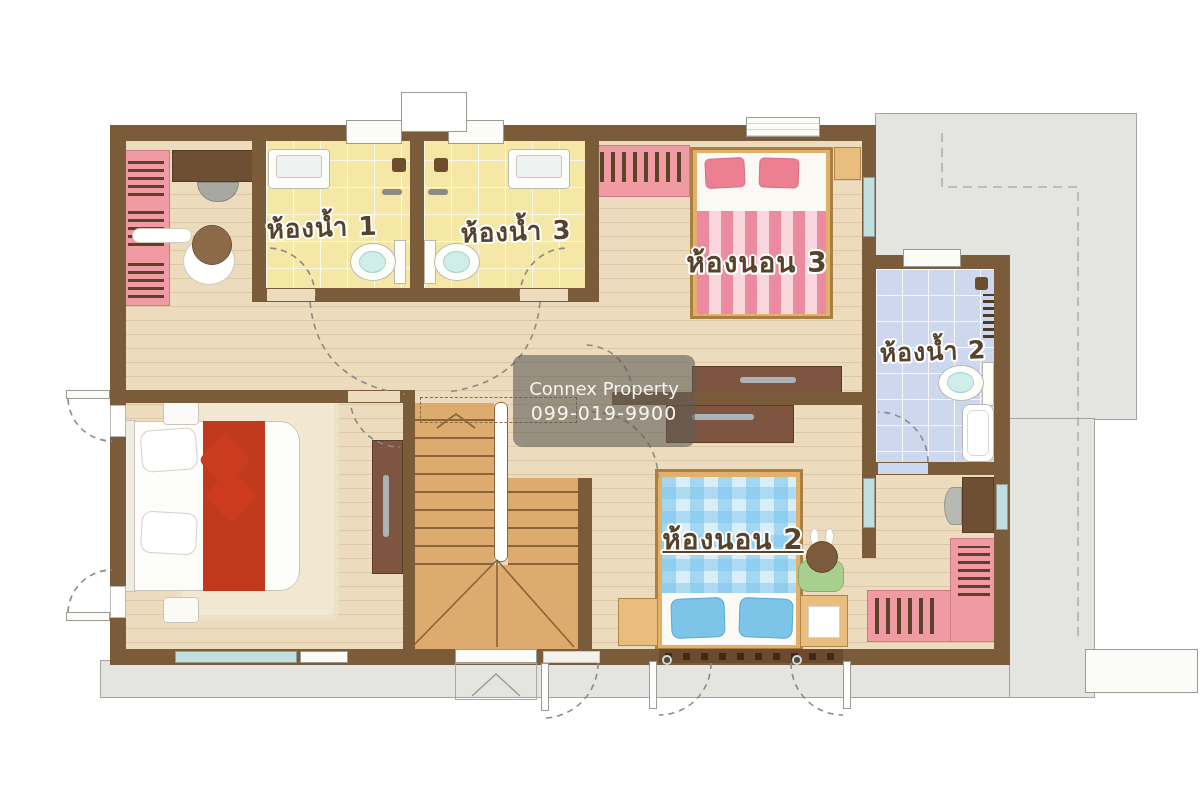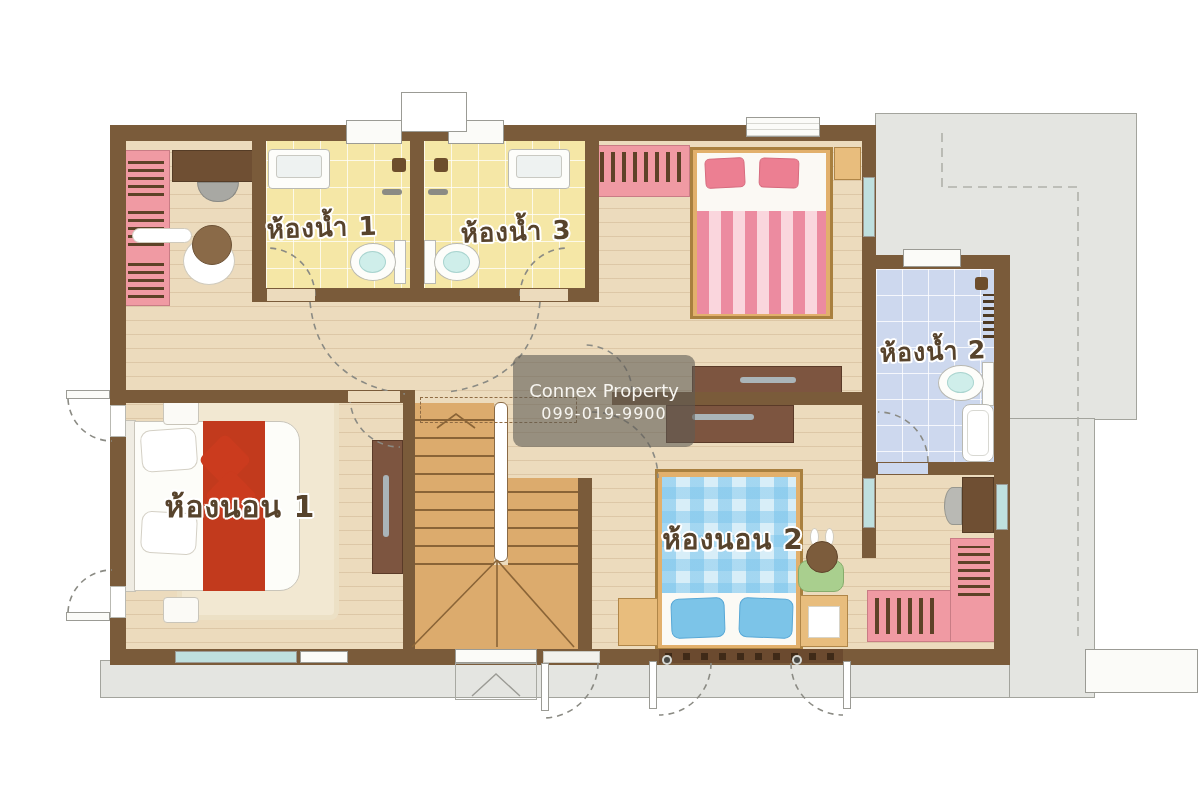--- a/index.html
+++ b/index.html
@@ -34,21 +34,21 @@
   
   .room-label{position:absolute;transform:translate(-50%,-50%);font-weight:700;color:#57432c;
     white-space:nowrap;letter-spacing:1px;
     text-shadow:2px 0 0 #fff,-2px 0 0 #fff,0 2px 0 #fff,0 -2px 0 #fff,
                 1.5px 1.5px 0 #fff,-1.5px -1.5px 0 #fff,1.5px -1.5px 0 #fff,-1.5px 1.5px 0 #fff;}
   #watermark{position:absolute;left:513px;top:355px;width:182px;height:92px;border-radius:9px;
     background:rgba(95,92,85,.6);color:#f7f5f0;display:flex;flex-direction:column;
     align-items:center;justify-content:center;gap:3px;text-align:center;z-index:60;}
   #watermark .wm1{font-size:19px;}
   #watermark .wm2{font-size:18px;}
-  #watermark .wm3{font-size:16px;letter-spacing:1px;}
+  #watermark .wm3{font-size:19px;letter-spacing:1px;}
   svg.overlay{position:absolute;left:0;top:0;z-index:40;pointer-events:none;}
   .z10{z-index:10}.z20{z-index:20}.z25{z-index:25}.z30{z-index:30}.z45{z-index:45}.z50{z-index:50}
 </style>
 </head>
 <body>
 
 <div id="stage">
 
   <div class="abs roof" style="left:875px;top:113px;width:262px;height:307px;"></div>
   <div class="abs roof" style="left:1008px;top:418px;width:87px;height:280px;"></div>
@@ -227,22 +227,22 @@
       <path d="M350,142 L374,124 L398,142"></path>
       <path d="M452,142 L476,124 L500,142"></path>
       <path d="M908,264 L931,251 L954,264"></path>
       <path d="M472,696 L496,674 L520,696"></path>
       <path d="M1106,690 L1140,660 L1174,690"></path>
     </g>
   </svg>
 
   <div class="room-label z50" style="left:322px;top:227px;font-size:26px;transform:translate(-50%,-50%) rotate(-2deg);">ห้องน้ำ 1</div>
   <div class="room-label z50" style="left:516px;top:231px;font-size:26px;transform:translate(-50%,-50%) rotate(-2deg);">ห้องน้ำ 3</div>
+  <div class="room-label z50" style="left:757px;top:262px;font-size:28px;">ห้องนอน 3</div>
   <div class="room-label z50" style="left:933px;top:351px;font-size:25px;transform:translate(-50%,-50%) rotate(-2deg);">ห้องน้ำ 2</div>
-  <div class="room-label z50" style="left:240px;top:506px;font-size:30px;">ห้องนอน 1</div>
-  <div class="room-label z50" style="left:733px;top:539px;font-size:28px;">ห้องนอน 2</div>
+  <div class="room-label z50" style="left:733px;top:539px;font-size:28px;text-decoration:underline;">ห้องนอน 2</div>
 
   <div id="watermark">
     <div class="wm2">Connex Property</div>
     <div class="wm3">099-019-9900</div>
   </div>
 
 </div>
 
 </body></html>

